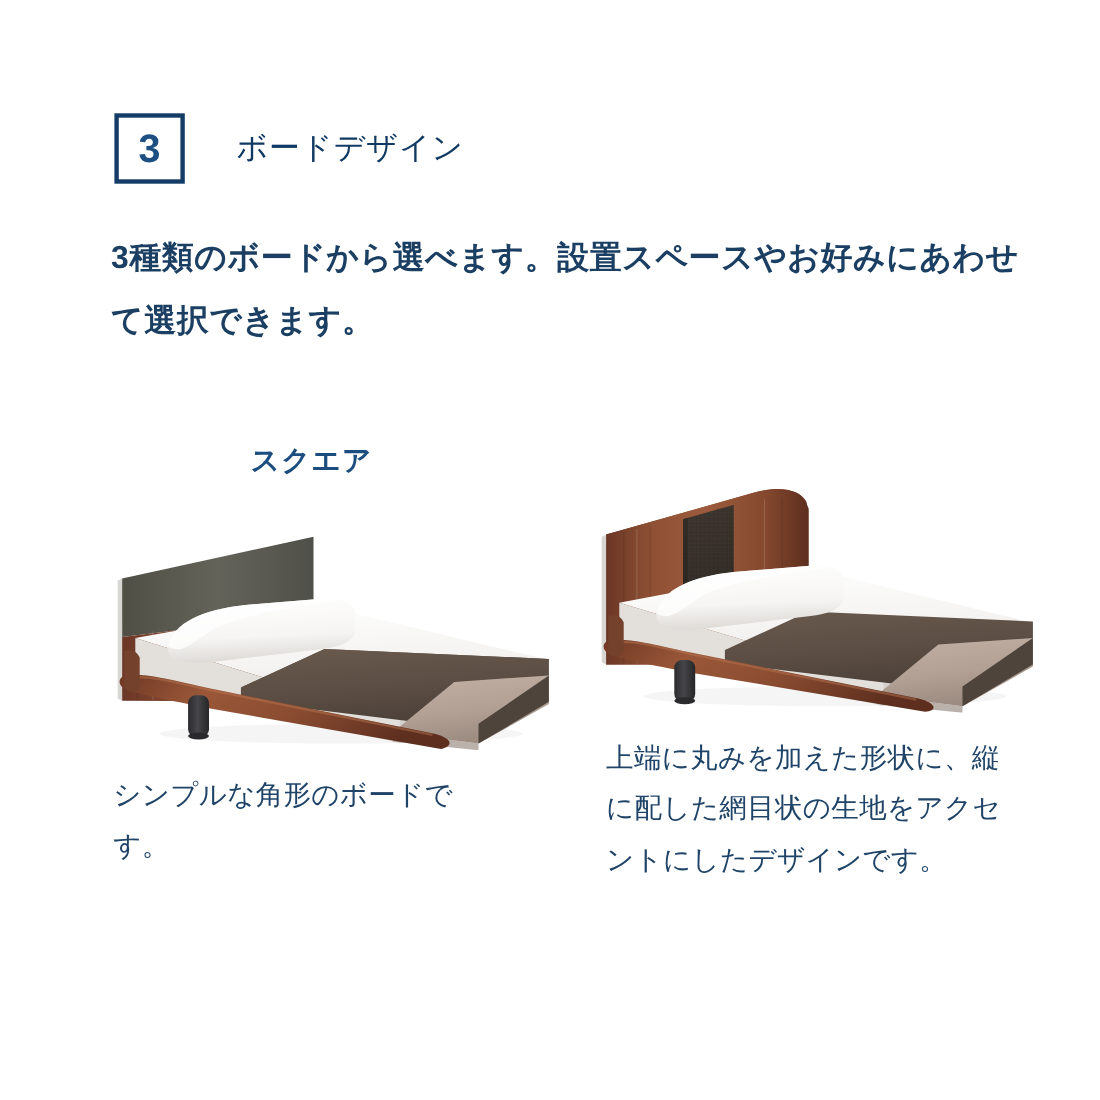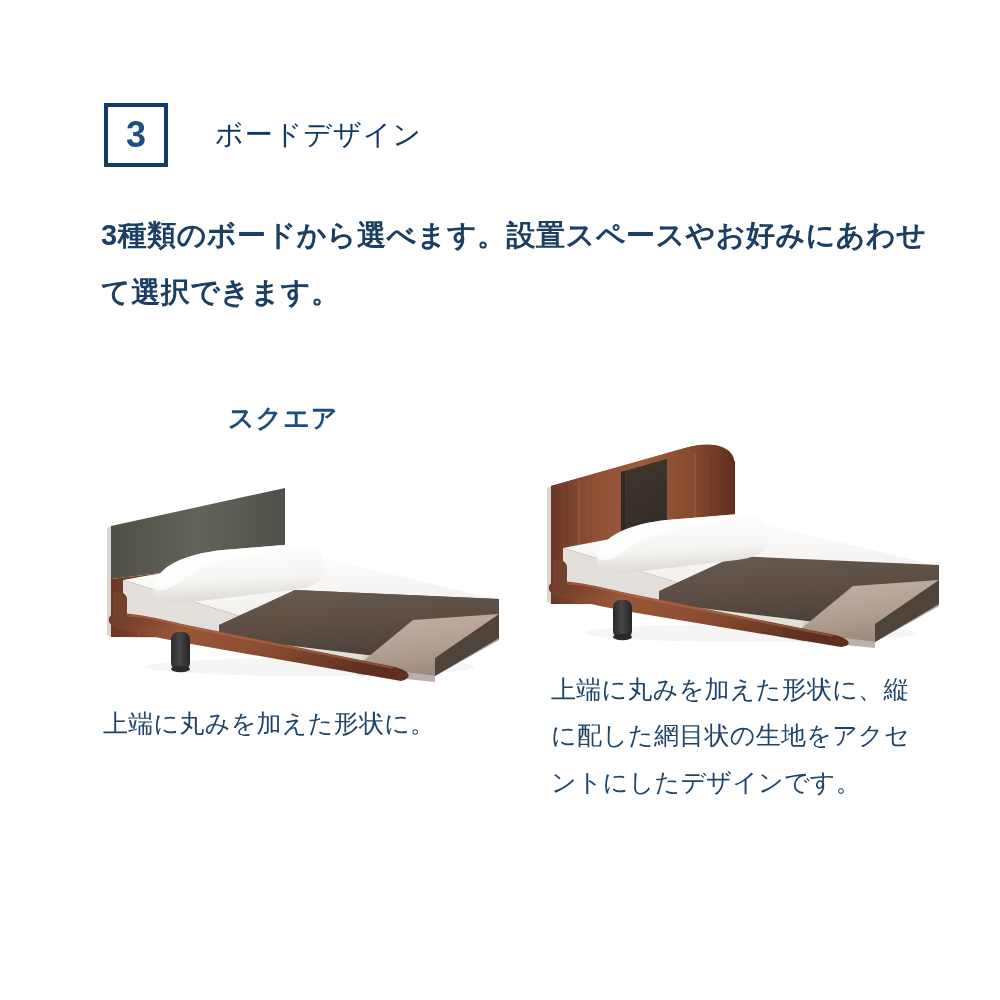--- a/index.html
+++ b/index.html
@@ -236,21 +236,21 @@
 
           <g>
             <rect x="76" y="170" width="19" height="38" rx="7" fill="url(#lleg)"></rect>
             <ellipse cx="85.5" cy="207" rx="9.5" ry="3.2" fill="#2a2a2c"></ellipse>
           </g>
 
           <polygon points="404,152 404,176 340,214 340,196" fill="#4f443c"></polygon>
         </svg>
       </div>
 
-      <div class="caption">上端に丸みを加えた形状に。</div>
+      <div class="caption">シンプルな角形のボードです。</div>
     </div>
 
     <div class="col right">
 
       <div class="bed-figure">
         <svg width="430" height="220" viewBox="0 0 430 220" xmlns="http://www.w3.org/2000/svg">
           <defs>
             <linearGradient id="rwood" x1="0" y1="0" x2="1" y2="0">
               <stop offset="0" stop-color="#6a3625"></stop>
               <stop offset="0.22" stop-color="#8e5034"></stop>

